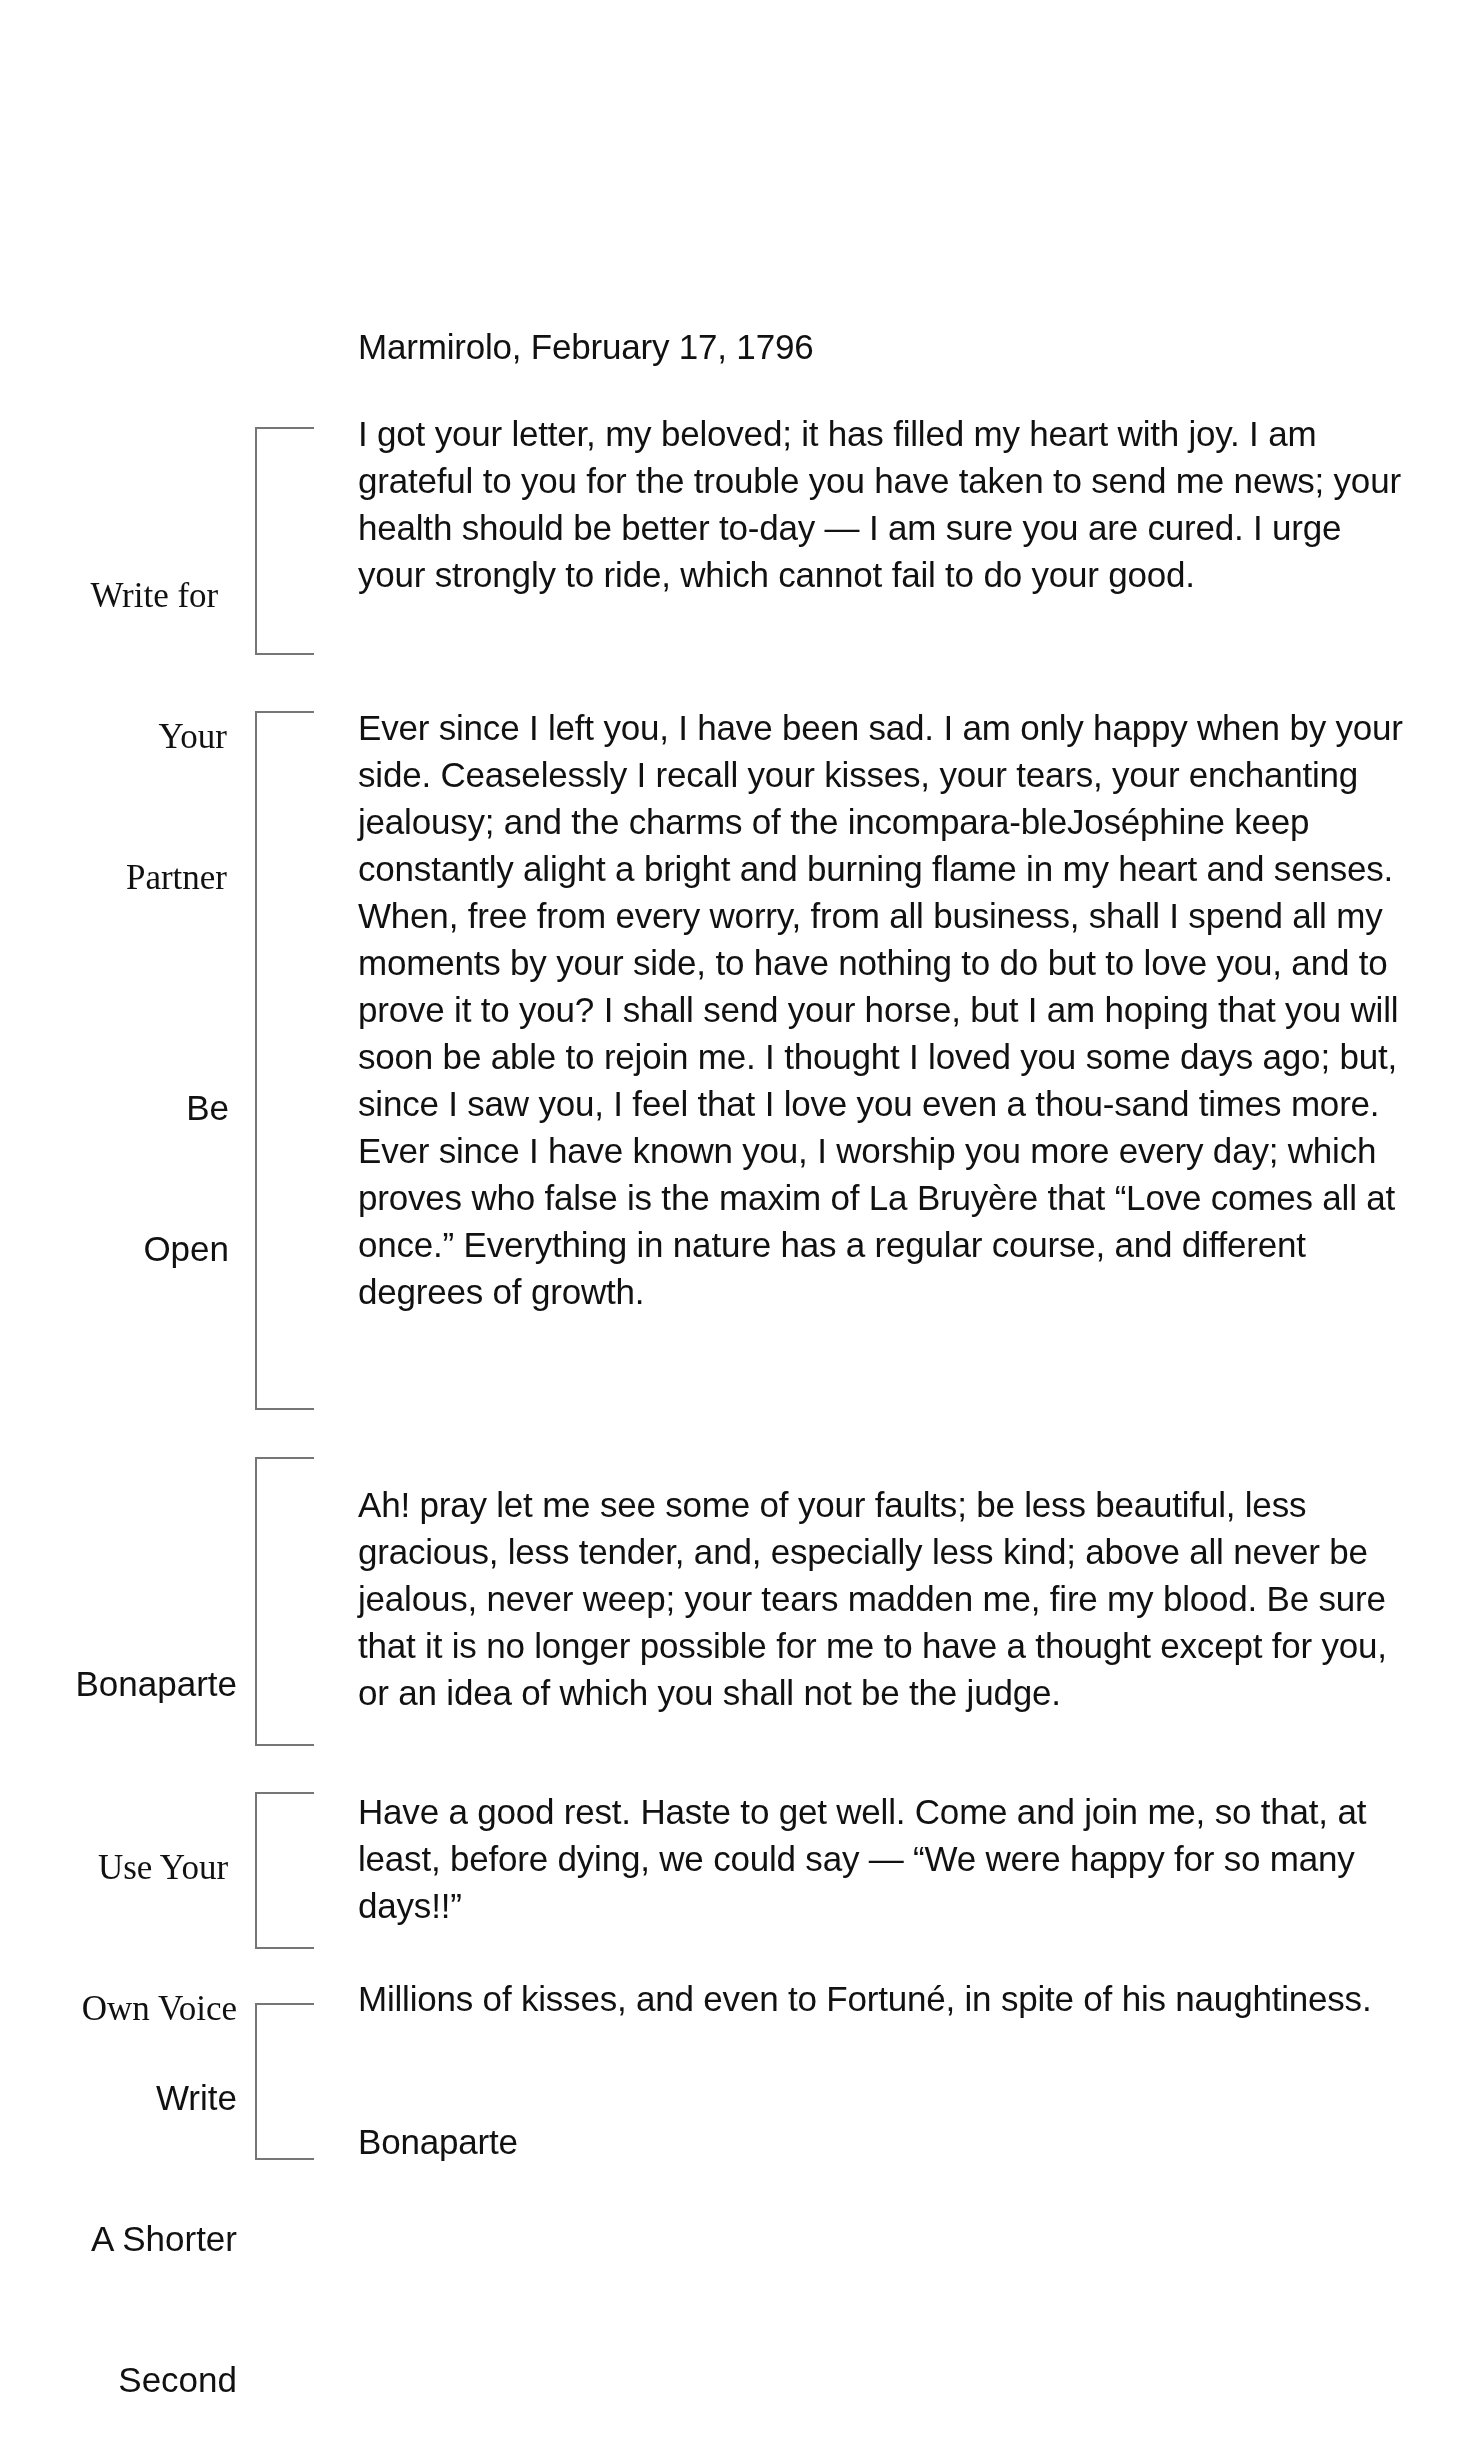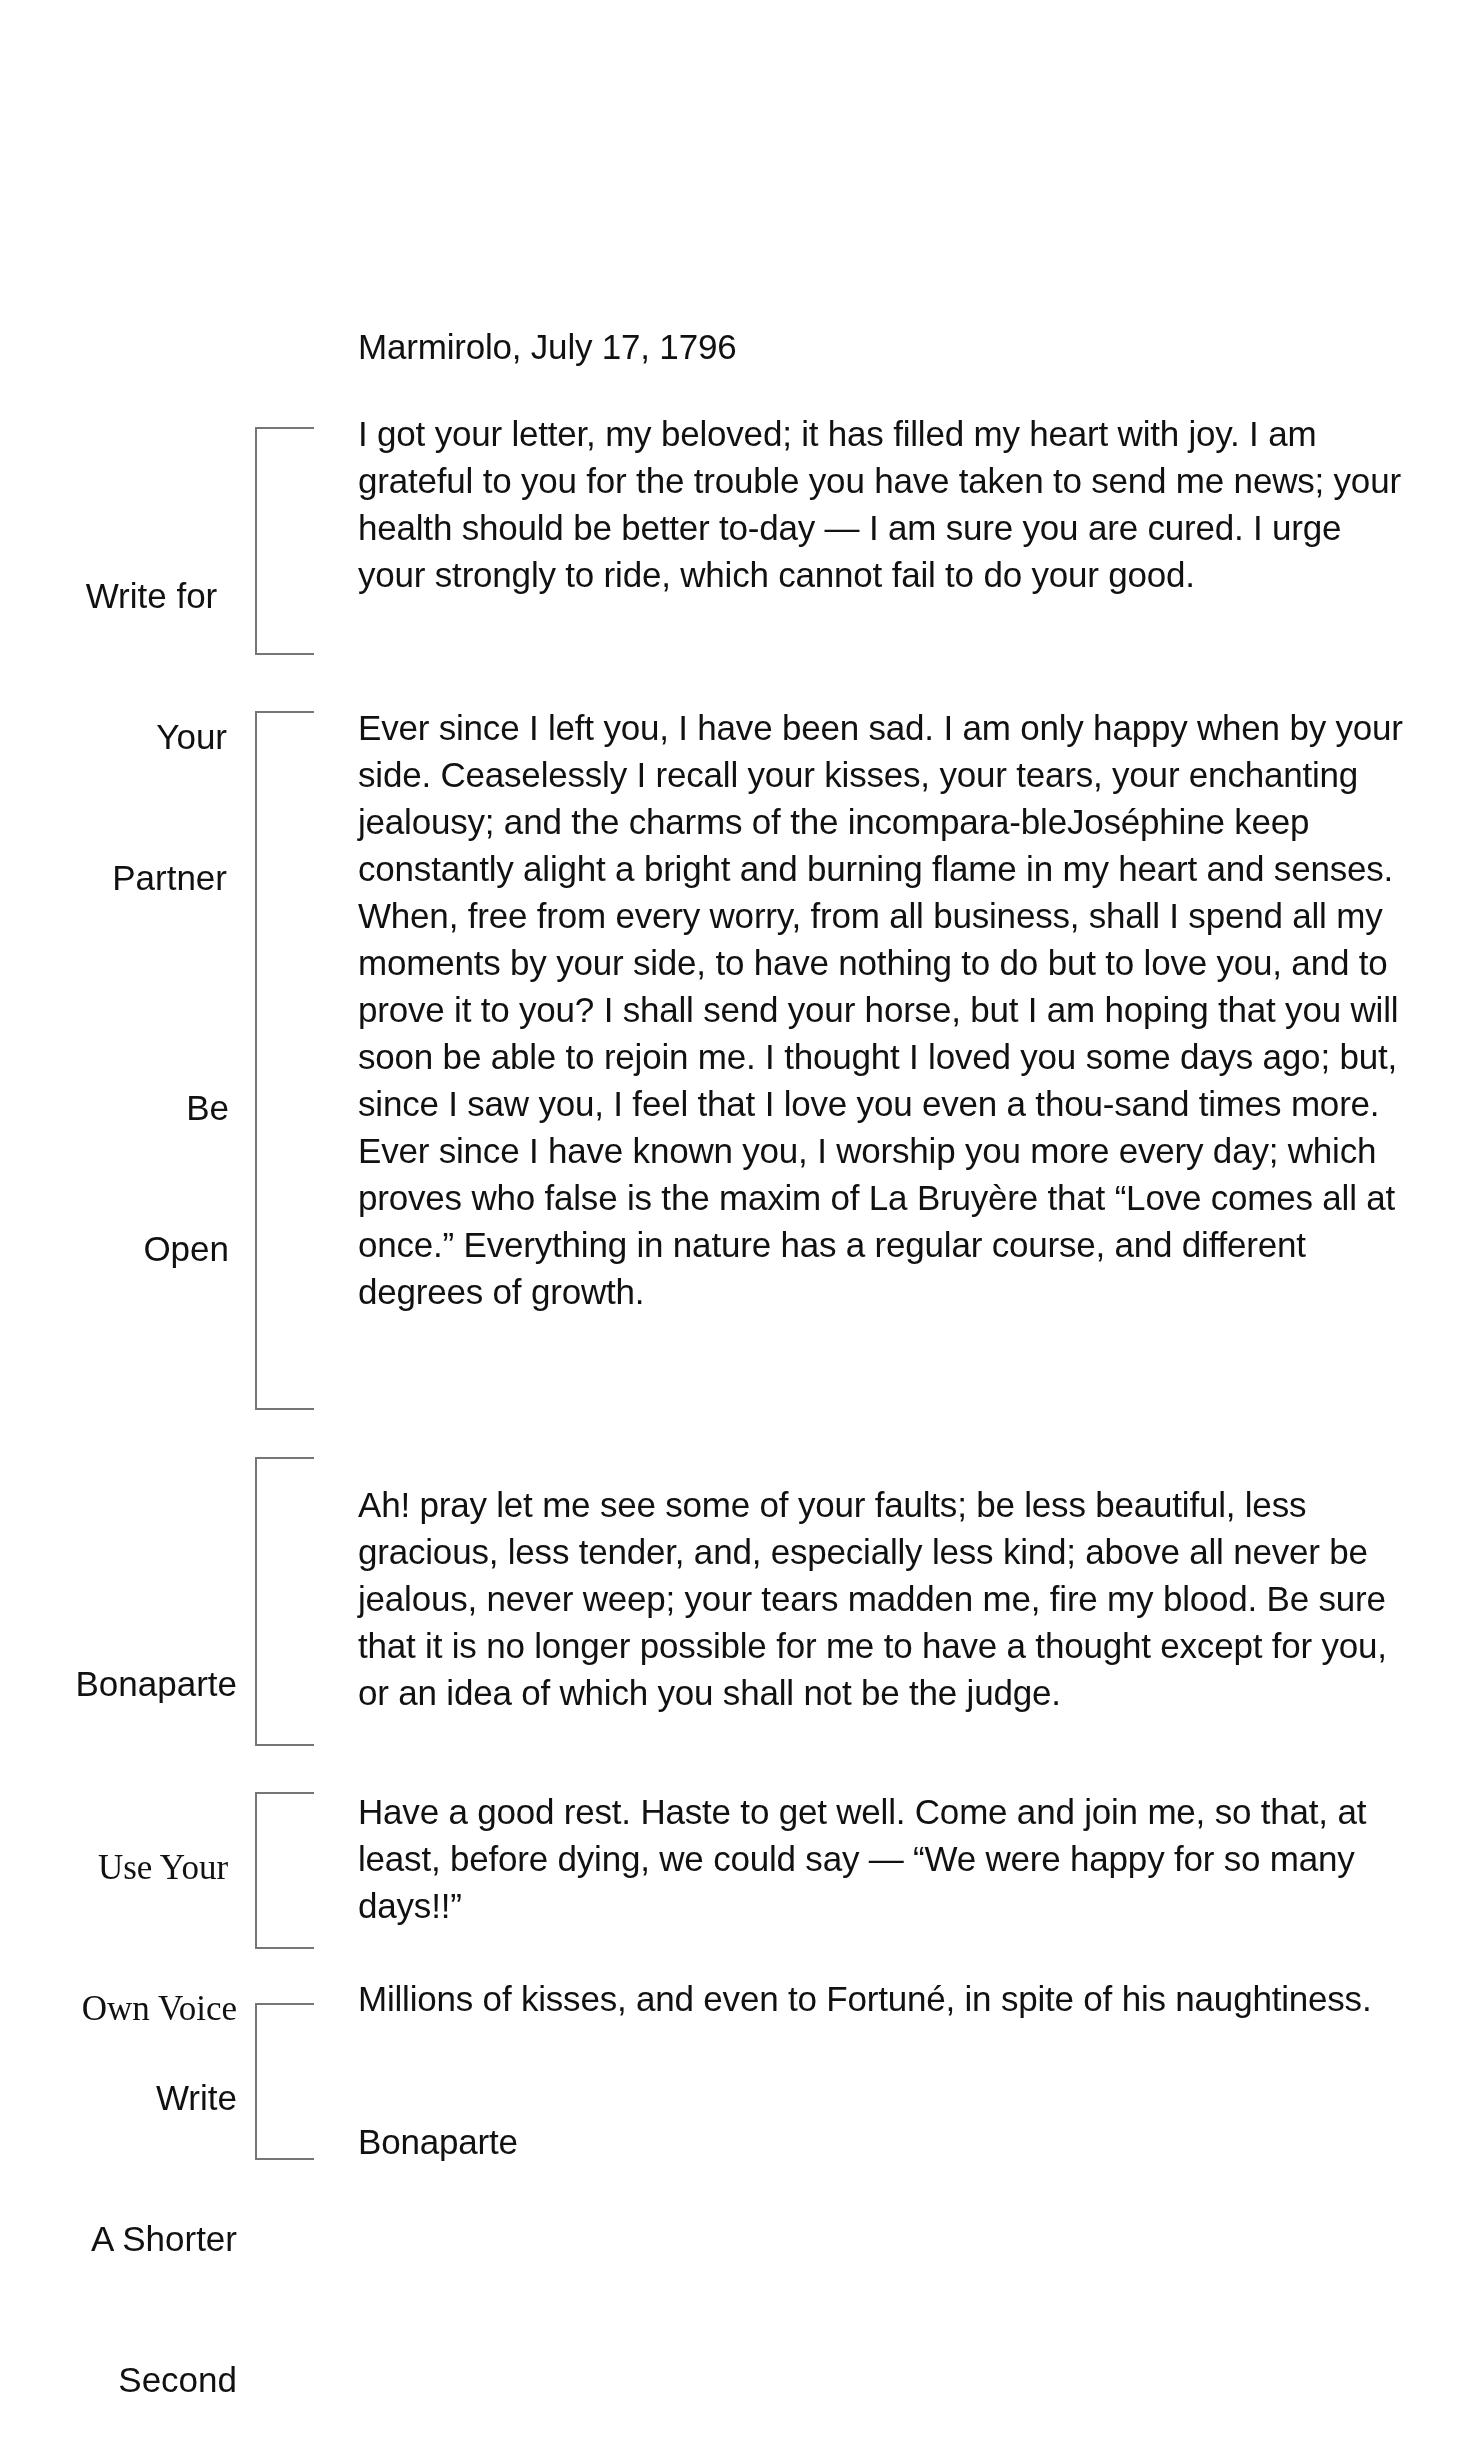--- a/index.html
+++ b/index.html
@@ -9,36 +9,36 @@
          letter-spacing: -0.2px; margin: 0; white-space: normal; }
   .label { position: absolute; right: 1241px; text-align: right; font-size: 35px; line-height: 47px;
            white-space: pre; margin: 0; }
   .label span { display: block; }
   .bracket { position: absolute; left: 255px; width: 59px; border: 2px solid #767676; border-right: none;
              box-sizing: border-box; }
 </style>
 </head>
 <body>
 
-<p class="txt" style="top:323px;">Marmirolo, July 17, 1796</p>
+<p class="txt" style="top:323px;">Marmirolo, February 17, 1796</p>
 
 <p class="txt" style="top:410px;">I got your letter, my beloved; it has filled my heart with joy. I am grateful to you for the trouble you have taken to send me news; your health should be better to-day — I am sure you are cured. I urge your strongly to ride, which cannot fail to do your good.</p>
 <p class="txt" style="top:704px;">Ever since I left you, I have been sad. I am only happy when by your side. Ceaselessly I recall your kisses, your tears, your enchanting jealousy; and the charms of the incompara-bleJoséphine keep constantly alight a bright and burning flame in my heart and senses. When, free from every worry, from all business, shall I spend all my moments by your side, to have nothing to do but to love you, and to prove it to you? I shall send your horse, but I am hoping that you will soon be able to rejoin me. I thought I loved you some days ago; but, since I saw you, I feel that I love you even a thou-sand times more. Ever since I have known you, I worship you more every day; which proves who false is the maxim of La Bruyère that “Love comes all at once.” Everything in nature has a regular course, and different degrees of growth.</p>
 <p class="txt" style="top:1453px;margin-top:28px;">Ah! pray let me see some of your faults; be less beautiful, less gracious, less tender, and, especially less kind; above all never be jealous, never weep; your tears madden me, fire my blood. Be sure that it is no longer possible for me to have a thought except for you, or an idea of which you shall not be the judge.</p>
 <p class="txt" style="top:1788px;">Have a good rest. Haste to get well. Come and join me, so that, at least, before dying, we could say — “We were happy for so many days!!”</p>
 <p class="txt" style="top:1975px;">Millions of kisses, and even to Fortuné, in spite of his naughtiness.</p>
 <p class="txt" style="top:2118px;">Bonaparte</p>
 
 <div class="bracket" style="top:427px; height:228px;"></div>
 <div class="bracket" style="top:711px; height:699px;"></div>
 <div class="bracket" style="top:1457px; height:289px;"></div>
 <div class="bracket" style="top:1792px; height:157px;"></div>
 <div class="bracket" style="top:2003px; height:157px;"></div>
 
-<div class="label" style="top:478px; right:1251px;">
+<div class="label" style="top:478px; right:1251px;font-family:Liberation Serif, serif;">
   <span>Write for </span>
   <span>Your</span>
   <span>Partner</span>
 </div>
 <div class="label" style="top:990px; right:1249px;">
   <span>Be</span>
   <span>Open</span>
 </div>
 <div class="label" style="top:1566px; right:1241px;">
   <span>Bonaparte</span>

